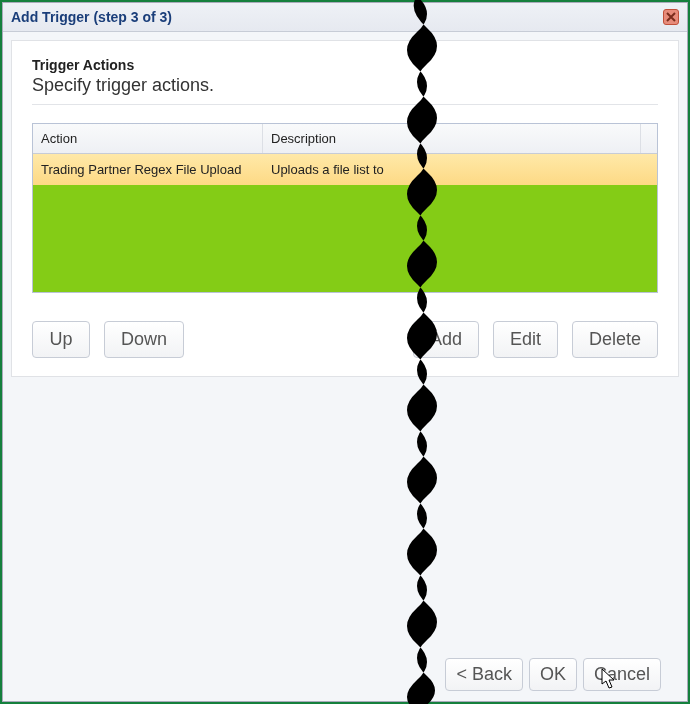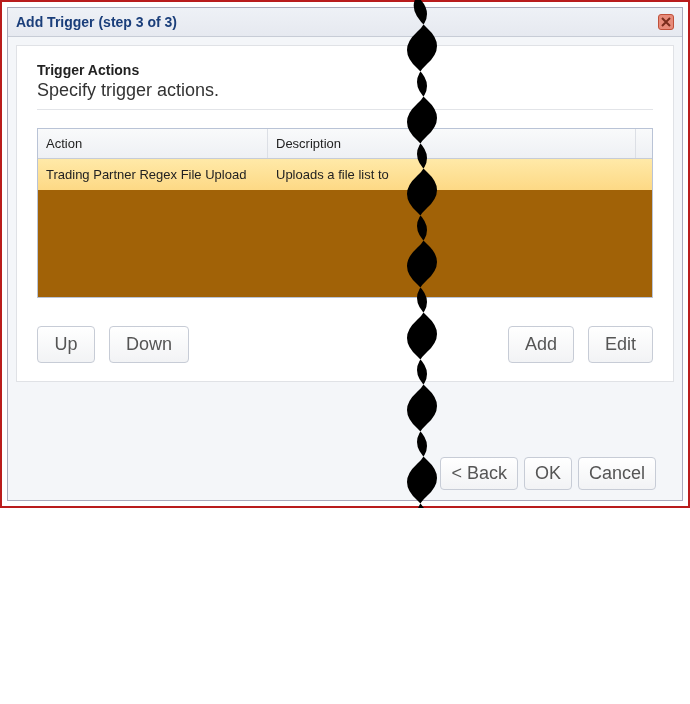--- a/index.html
+++ b/index.html
@@ -3,25 +3,24 @@
 <meta charset="utf-8">
 <style>
   * { box-sizing: border-box; }
   html, body {
     margin: 0; padding: 0;
     font-family: Arial, Helvetica, sans-serif;
     font-size: 13px;
     background: #fff;
   }
   .outer {
-    width: 690px; height: 508px;
-    border: 2px solid #b91c1c;
+    width: 690px; height: 704px;
+    border: 2px solid #15803d;
     position: relative;
     background: #fff;
-    padding: 5px;
   }
   .dialog {
     width: 100%; height: 100%;
     border: 1px solid #aab;
     background: #f4f6f9;
     position: relative;
     display: flex;
     flex-direction: column;
   }
   .titlebar {
@@ -70,21 +69,21 @@
     margin: 0 0 2px 0;
   }
   .section-sub {
     color: #333;
     font-size: 18px;
   }
   .table-wrap {
     border: 1px solid #b9c3d6;
     height: 170px;
     overflow: hidden;
-    background: #a16207;
+    background: #84cc16;
   }
   .thead {
     display: flex;
     background: linear-gradient(#f9fafb, #eef0f4);
     border-bottom: 1px solid #c7ccd6;
   }
   .th {
     padding: 7px 8px;
     font-size: 13px;
     color: #222;
@@ -191,20 +190,21 @@
             <div class="td col-desc">Uploads a file list to</div>
           </div>
         </div>
 
         <div class="btn-row">
           <div class="btn">Up</div>
           <div class="btn">Down</div>
           <div class="spacer"></div>
           <div class="btn">Add</div>
           <div class="btn">Edit</div>
+          <div class="btn">Delete</div>
         </div>
 
       </div>
 
       <div class="footer">
         <div class="btn">&lt; Back</div>
         <div class="btn">OK</div>
         <div class="btn">Cancel</div>
       </div>
 

